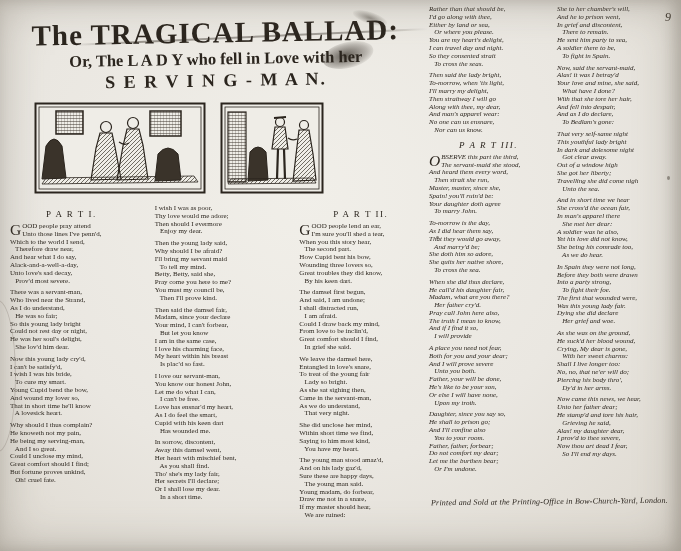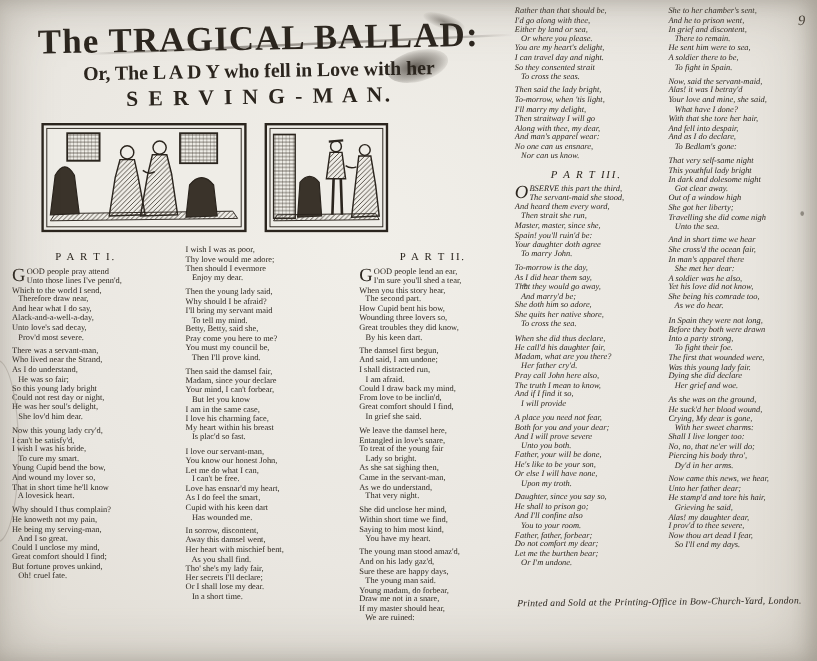--- a/index.html
+++ b/index.html
@@ -320,25 +320,25 @@
           <div class="line">And I'll confine also</div>
           <div class="line">   You to your room.</div>
           <div class="line">Father, father, forbear;</div>
           <div class="line">Do not comfort my dear;</div>
           <div class="line">Let me the burthen bear;</div>
           <div class="line">   Or I'm undone.</div>
         </div>
       </div>
     <div class="col-r">
         <div class="stanza">
-          <div class="line">She to her chamber's sent,</div>
+          <div class="line">She to her chamber's will,</div>
           <div class="line">And he to prison went,</div>
           <div class="line">In grief and discontent,</div>
           <div class="line">   There to remain.</div>
-          <div class="line">He sent him were to sea,</div>
+          <div class="line">He sent him party to sea,</div>
           <div class="line">A soldier there to be,</div>
           <div class="line">   To fight in Spain.</div>
         </div>
         <div class="stanza">
           <div class="line">Now, said the servant-maid,</div>
           <div class="line">Alas! it was I betray'd</div>
           <div class="line">Your love and mine, she said,</div>
           <div class="line">   What have I done?</div>
           <div class="line">With that she tore her hair,</div>
           <div class="line">And fell into despair,</div>

